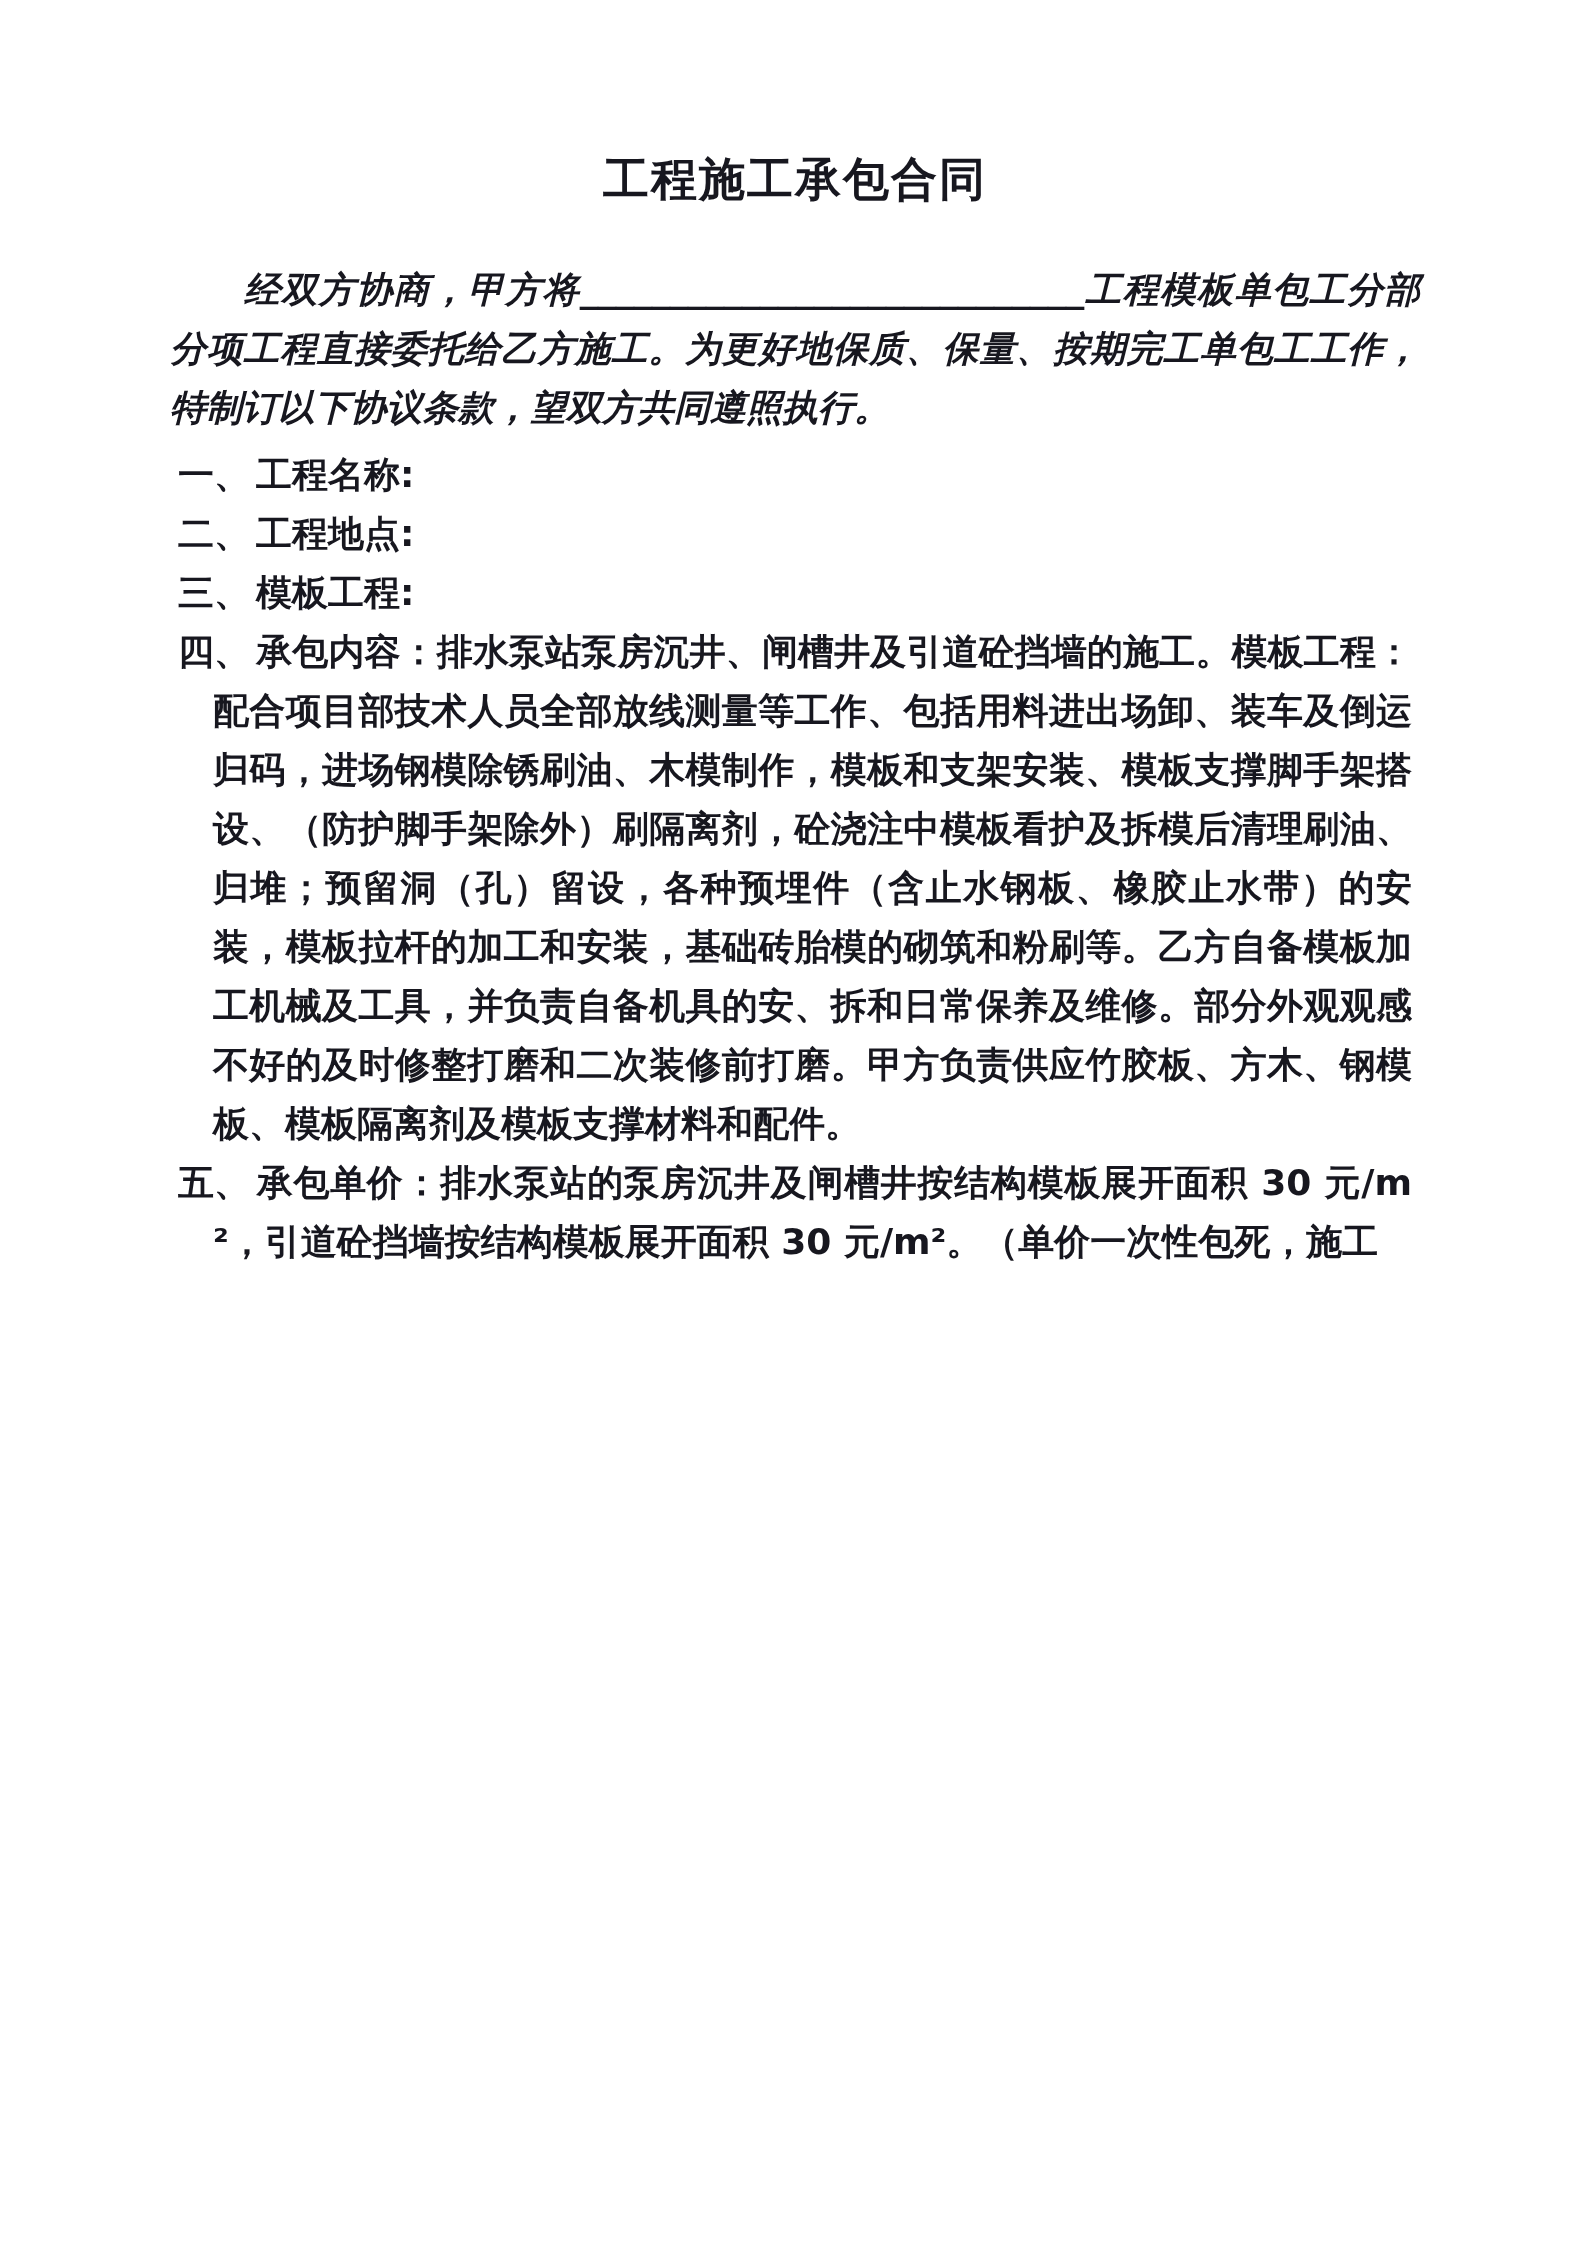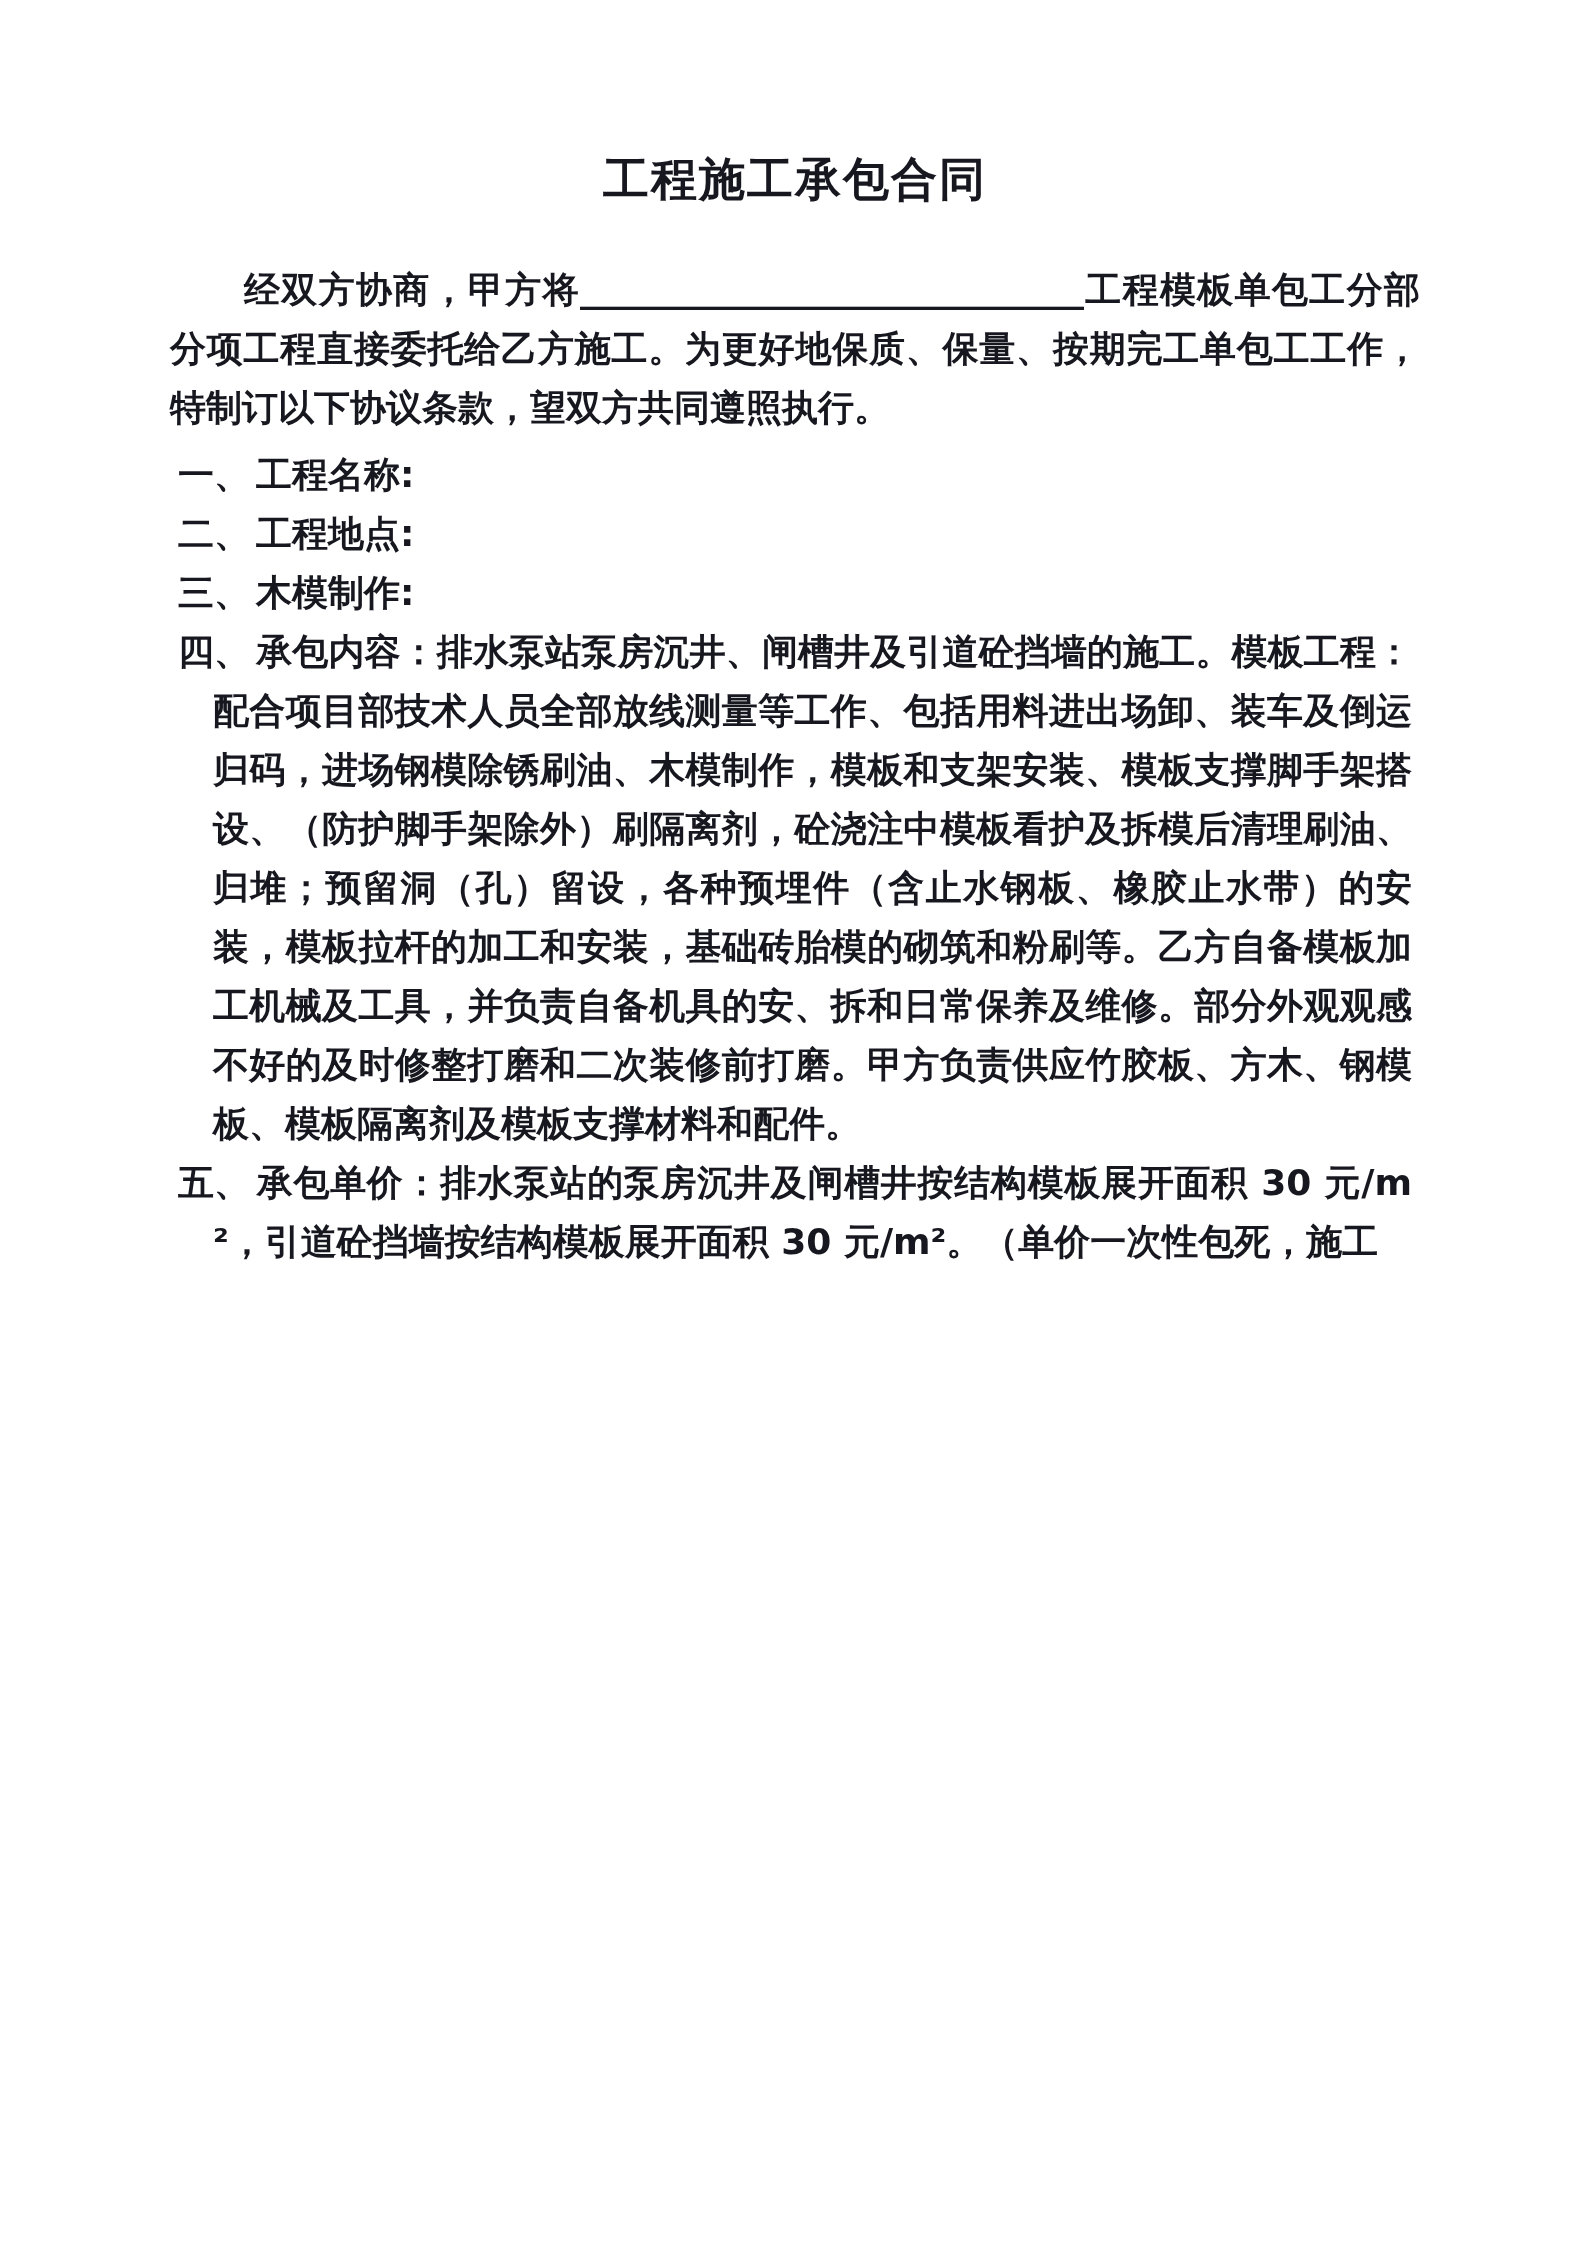--- a/index.html
+++ b/index.html
@@ -30,20 +30,21 @@
     letter-spacing: 2px;
   }
   .party {
     margin: 0;
   }
   .intro {
     margin: 50px 0 0 0;
     text-indent: 74px;
     text-align: justify;
     word-break: break-all;
+    font-style: italic;
   }
   .clauses {
     margin: 8px;
   }
   .clause {
     padding-left: 35px;
     text-indent: -35px;
     text-align: justify;
     word-break: break-all;
   }
@@ -58,17 +59,17 @@
 
 <div class="page">
   <h1 class="title">工程施工承包合同</h1>
 
 
   <p class="intro">经双方协商，甲方将____________________________工程模板单包工分部分项工程直接委托给乙方施工。为更好地保质、保量、按期完工单包工工作，特制订以下协议条款，望双方共同遵照执行。</p>
 
   <div class="clauses">
       <div class="clause"><span class="num">一、</span><span class="txt">工程名称:</span></div>
       <div class="clause"><span class="num">二、</span><span class="txt">工程地点:</span></div>
-      <div class="clause"><span class="num">三、</span><span class="txt">木模制作:</span></div>
+      <div class="clause"><span class="num">三、</span><span class="txt">模板工程:</span></div>
       <div class="clause"><span class="num">四、</span><span class="txt">承包内容：排水泵站泵房沉井、闸槽井及引道砼挡墙的施工。模板工程：配合项目部技术人员全部放线测量等工作、包括用料进出场卸、装车及倒运归码，进场钢模除锈刷油、木模制作，模板和支架安装、模板支撑脚手架搭设、（防护脚手架除外）刷隔离剂，砼浇注中模板看护及拆模后清理刷油、归堆；预留洞（孔）留设，各种预埋件（含止水钢板、橡胶止水带）的安装，模板拉杆的加工和安装，基础砖胎模的砌筑和粉刷等。乙方自备模板加工机械及工具，并负责自备机具的安、拆和日常保养及维修。部分外观观感不好的及时修整打磨和二次装修前打磨。甲方负责供应竹胶板、方木、钢模板、模板隔离剂及模板支撑材料和配件。</span></div>
       <div class="clause"><span class="num">五、</span><span class="txt">承包单价：排水泵站的泵房沉井及闸槽井按结构模板展开面积 30 元/m²，引道砼挡墙按结构模板展开面积 30 元/m²。（单价一次性包死，施工</span></div>
     </div>
 </div>
 
 </body></html>

